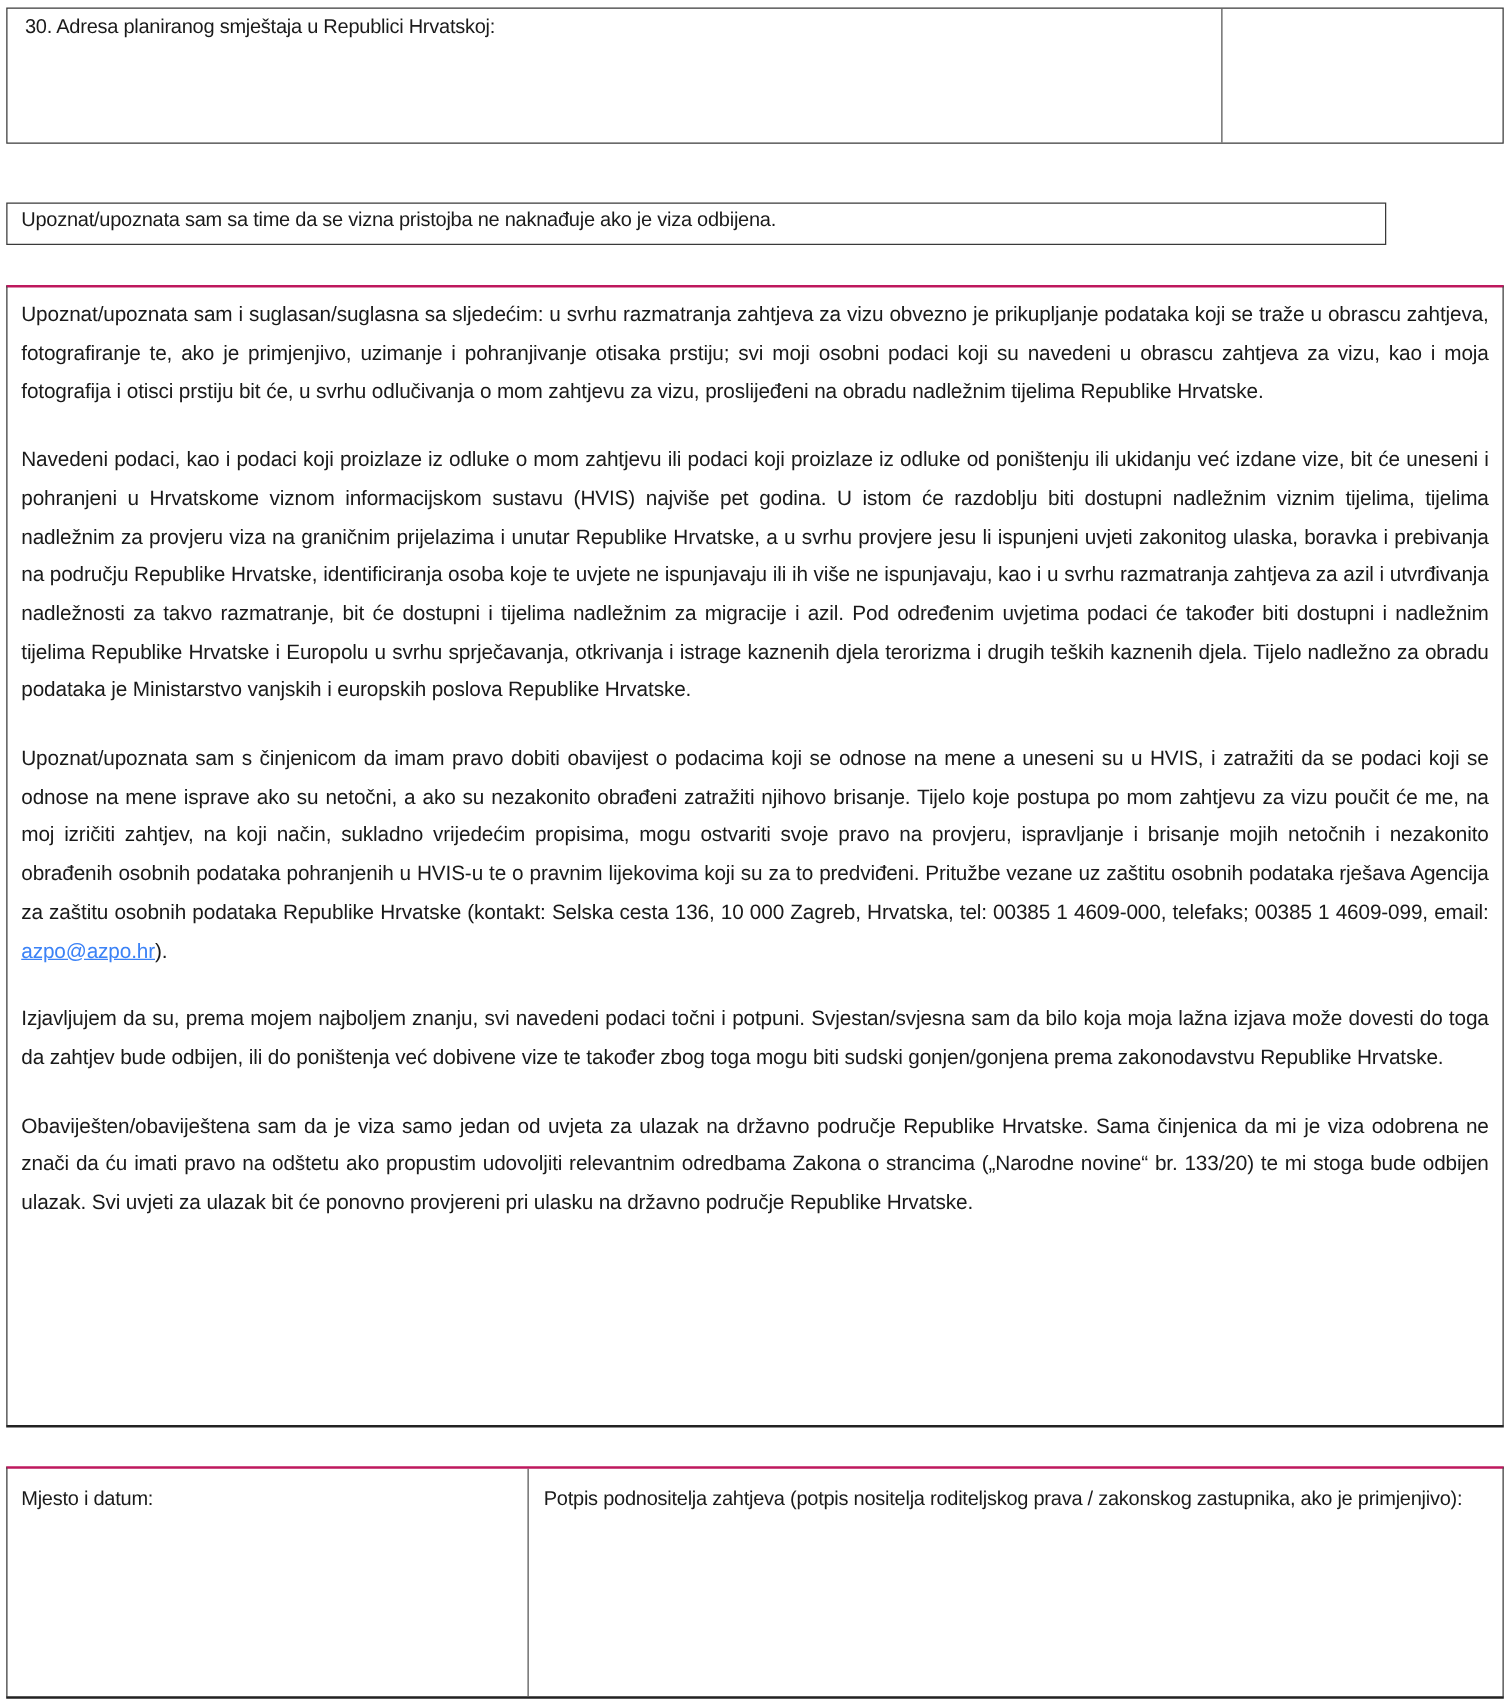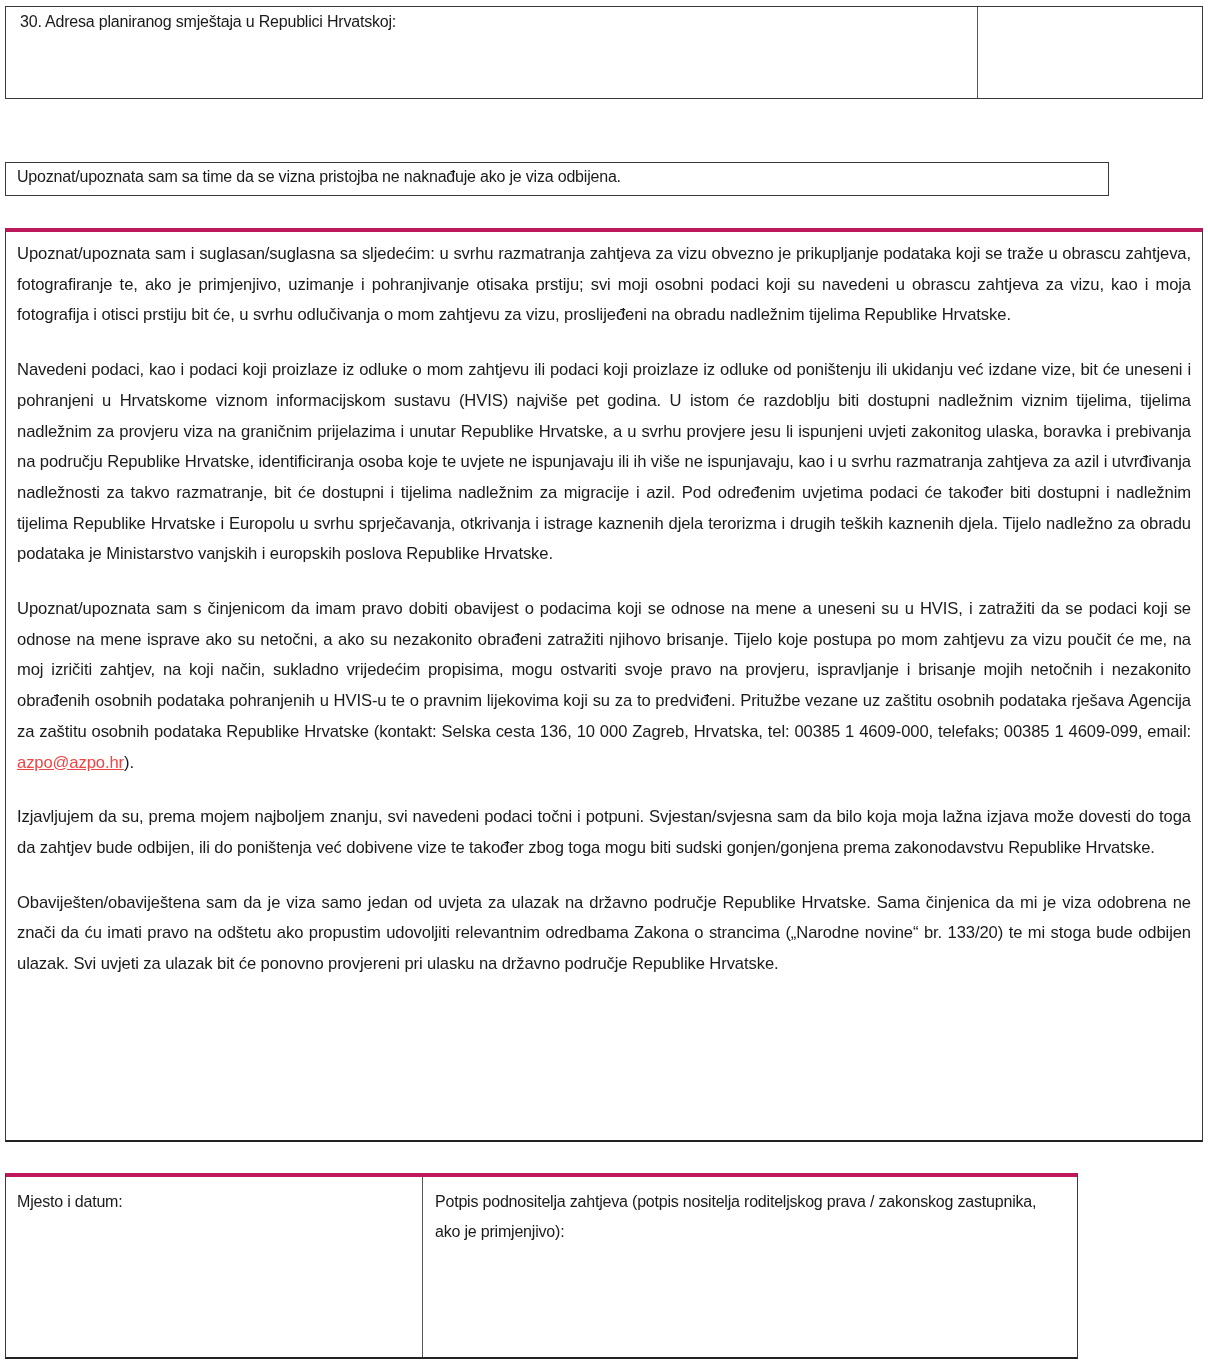--- a/index.html
+++ b/index.html
@@ -1,39 +1,39 @@
 <!DOCTYPE html>
 <html><head>
   <meta charset="utf-8">
   <style>
     html, body { margin: 0; padding: 0; background: #ffffff; }
     body {
       width: 1208px; height: 1366px; position: relative; overflow: hidden;
       font-family: "Liberation Sans", sans-serif; color: #1a1a1a;
     }
     .box { position: absolute; box-sizing: border-box; border: 1px solid #3a3a3a; background: #fff; }
-    .box.thick { border-top: 4px solid #be185d; border-bottom: 2px solid #222; }
+    .box.thick { border-top: 2px solid #be185d; border-bottom: 2px solid #222; }
     .cell { position: absolute; top: 0; bottom: 0; box-sizing: border-box; }
     .label { font-size: 16px; line-height: 20px; letter-spacing: -0.2px; }
     .para {
       font-size: 16.6px; line-height: 30.7px; text-align: justify; margin: 0;
       letter-spacing: -0.1px;
     }
     .para + .para { margin-top: 24px; }
-    a.link { color: #ef4444; text-decoration: underline; }
+    a.link { color: #3b82f6; text-decoration: underline; }
 
-    #box-address { left: 5px; top: 6px; width: 1198px; height: 93px; }
+    #box-address { left: 5px; top: 6px; width: 1198px; height: 109px; }
     #box-address .c1 { left: 0; width: 972px; border-right: 1px solid #555; padding: 5px 14px; }
     #box-address .c2 { left: 972px; right: 0; }
 
     #box-fee { left: 5px; top: 162px; width: 1104px; height: 34px; padding: 4px 11px; }
 
     #box-consent { left: 5px; top: 228px; width: 1198px; height: 914px; padding: 7px 11px 0 11px; }
 
-    #box-sign { left: 5px; top: 1173px; width: 1073px; height: 186px; }
+    #box-sign { left: 5px; top: 1173px; width: 1198px; height: 186px; }
     #box-sign .c1 { left: 0; width: 417px; border-right: 1px solid #555; padding: 10px 11px; }
     #box-sign .c2 { left: 417px; right: 4px; padding: 10px 12px; }
     #box-sign .label { line-height: 30px; }
   </style>
 </head>
 <body>
 
 <div class="box" id="box-address">
   <div class="cell c1">
     <div class="label">30. Adresa planiranog smještaja u Republici Hrvatskoj:</div>

